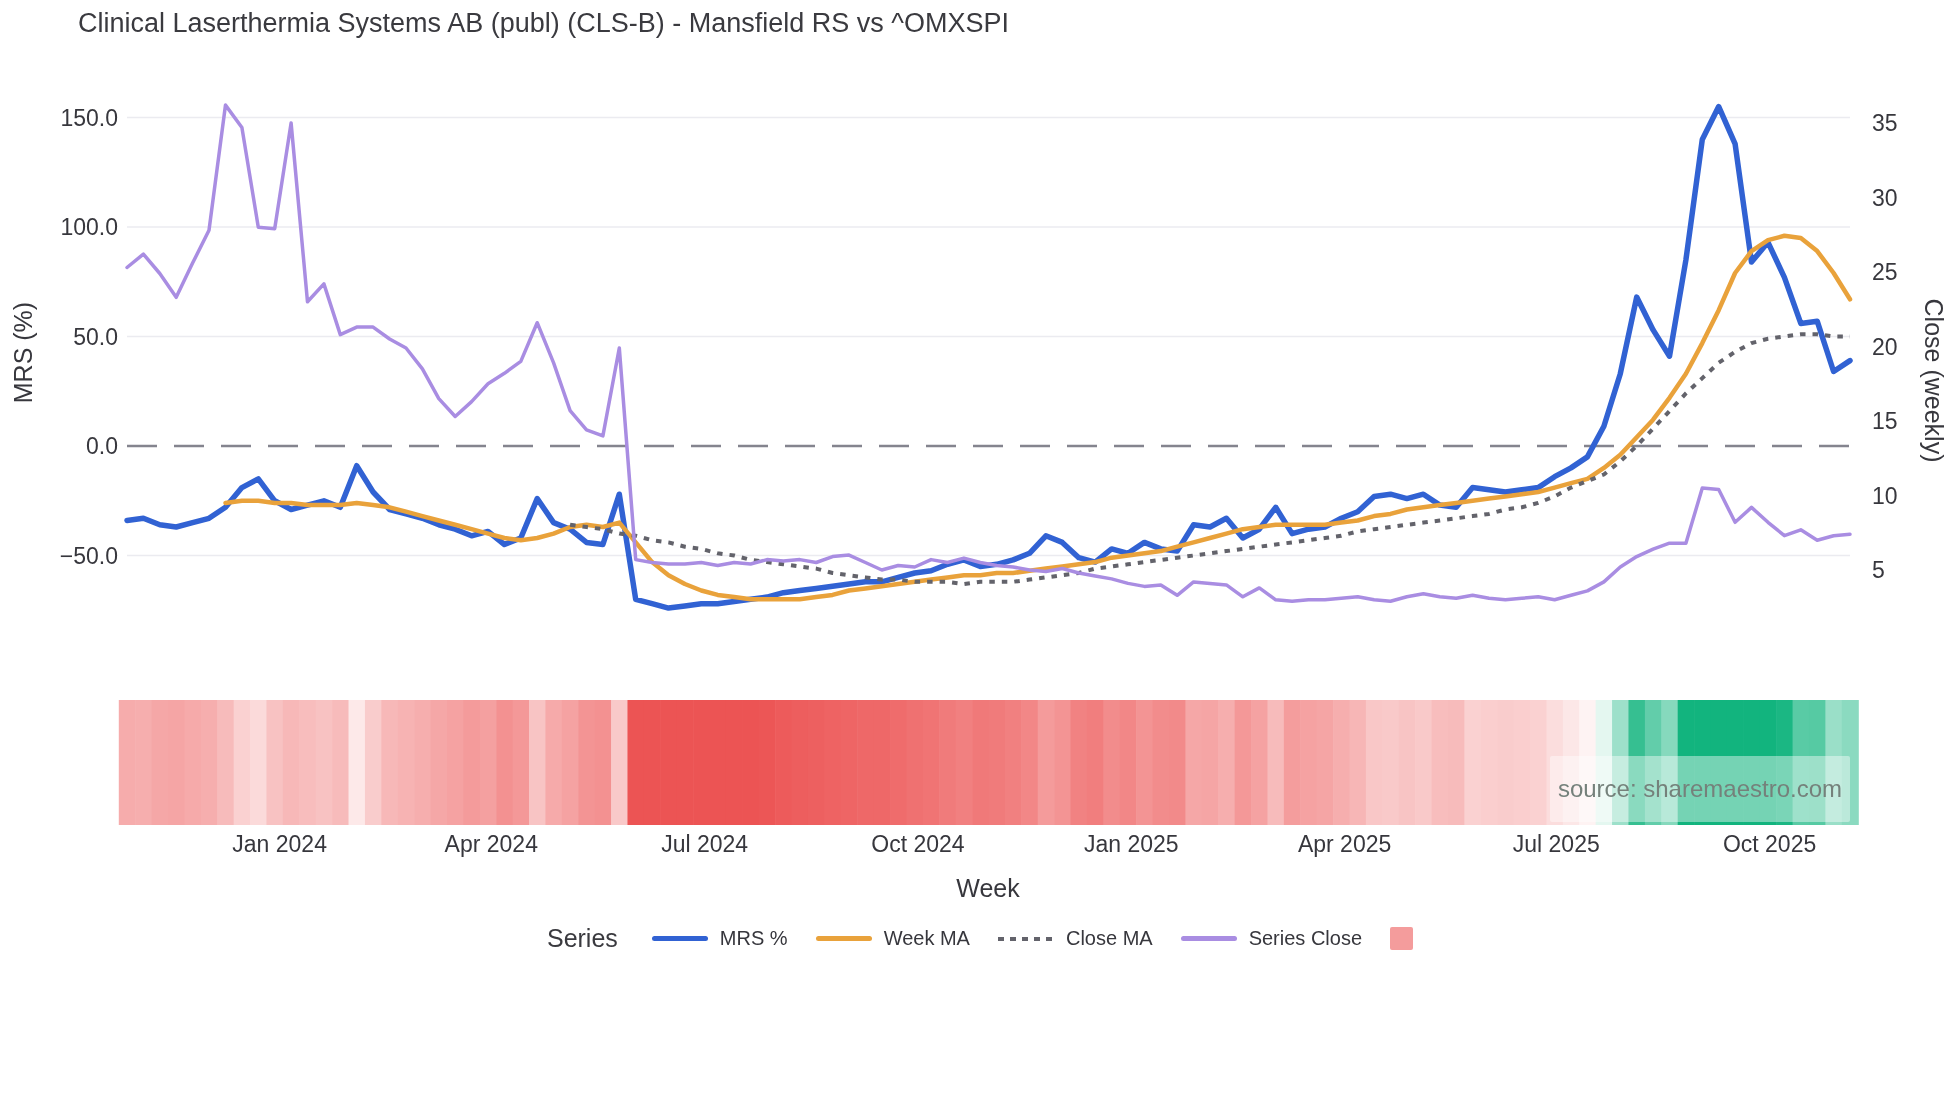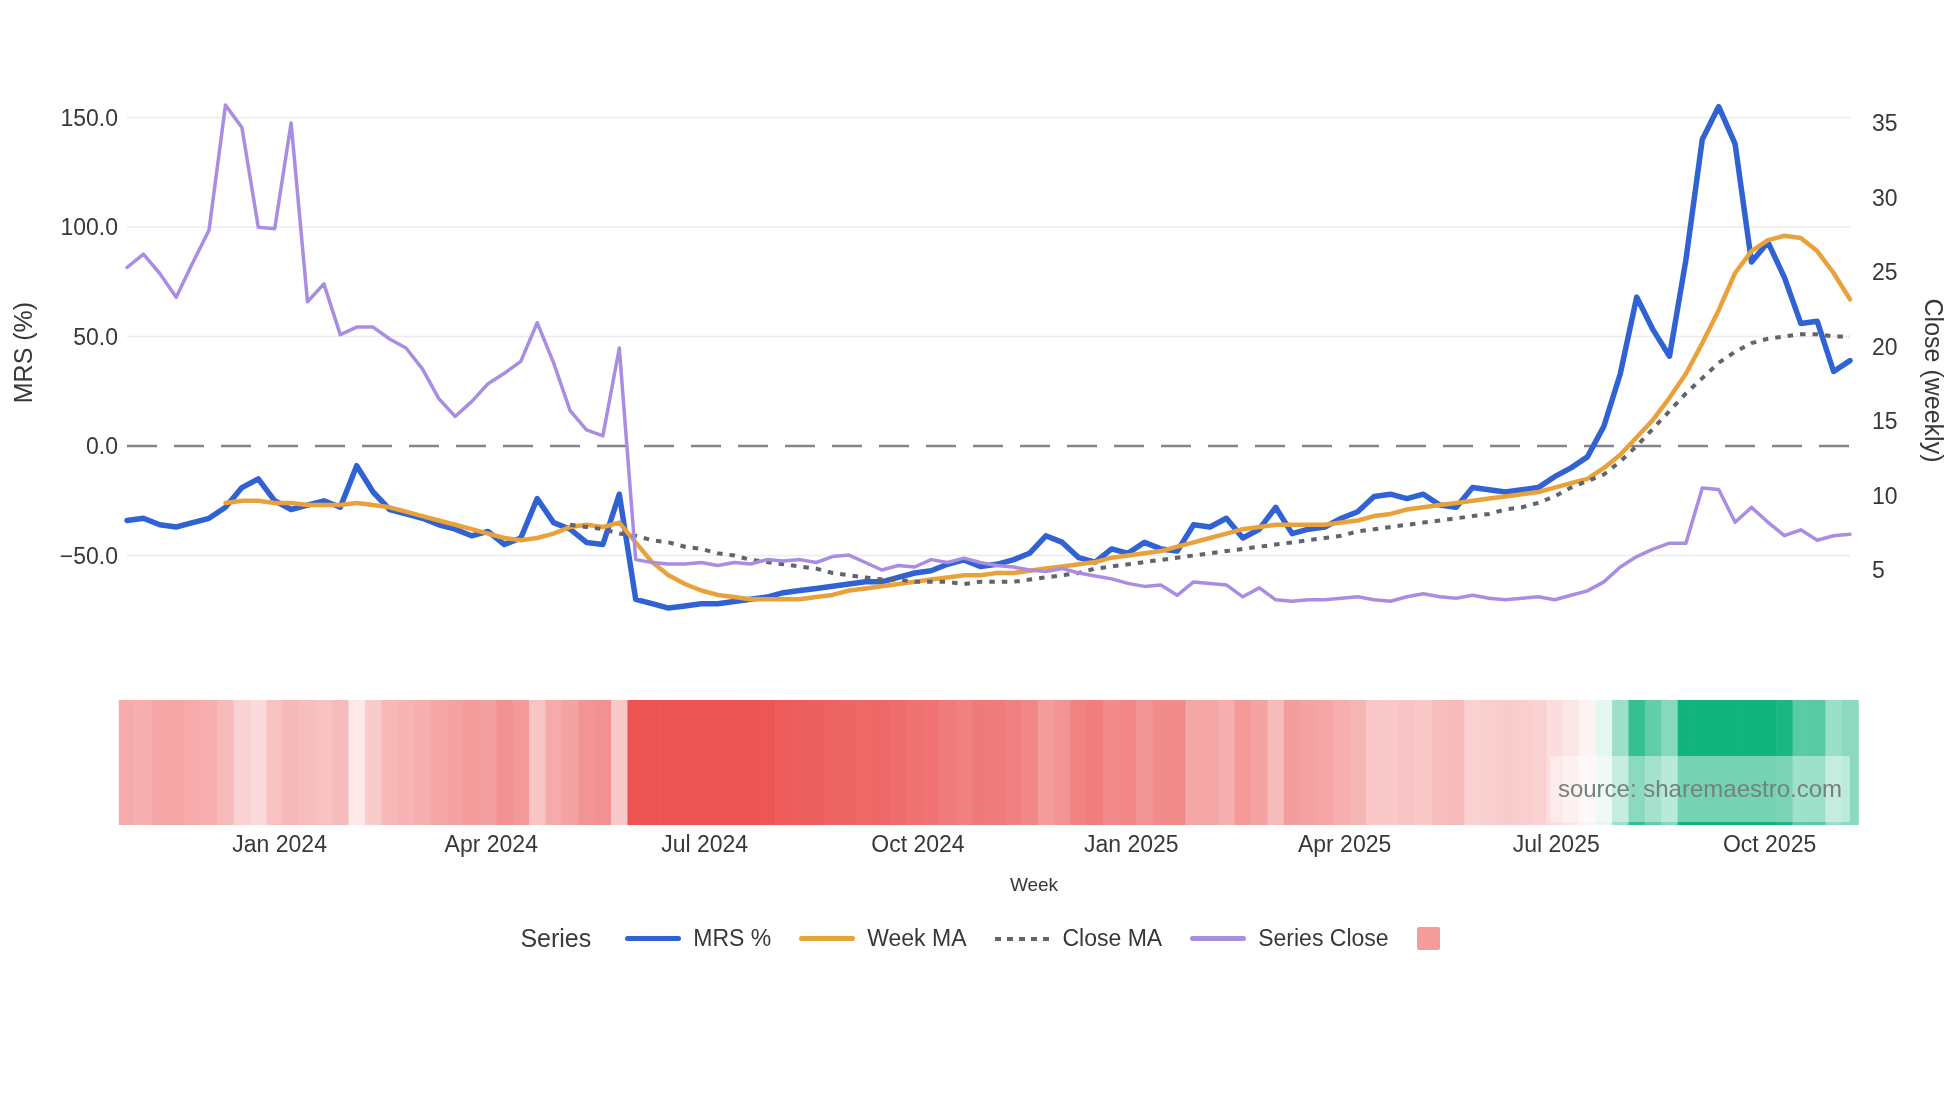--- a/index.html
+++ b/index.html
@@ -5,37 +5,38 @@
   html,body{margin:0;padding:0;background:#fff;}
   .stage{position:relative;width:1960px;height:1102px;background:#fff;overflow:hidden;
          font-family:"Liberation Sans",sans-serif;color:#37373d;}
   .chart-title{position:absolute;left:78px;top:8px;font-size:27px;color:#3a3a3f;white-space:nowrap;}
   svg.plot{position:absolute;left:0;top:0;}
   svg.plot text{font-family:"Liberation Sans",sans-serif;font-size:23px;fill:#37373d;}
   .ytitle-left{position:absolute;left:-62px;top:338px;width:170px;text-align:center;
                font-size:25px;transform:rotate(-90deg);}
   .ytitle-right{position:absolute;left:1838px;top:366px;width:190px;text-align:center;
                 font-size:25px;transform:rotate(90deg);}
-  .xtitle{position:absolute;left:934px;top:874px;width:200px;text-align:center;font-size:19px;}
+  .xtitle{position:absolute;left:888px;top:874px;width:200px;text-align:center;font-size:25px;}
   .source{position:absolute;top:756px;right:110px;font-size:24px;color:#75817b;
           background:rgba(255,255,255,0.42);padding:19px 8px;border-radius:2px;}
   .legend{position:absolute;top:924px;left:0;width:1960px;display:flex;
           justify-content:center;align-items:center;gap:28px;}
   .legend-title{font-size:25px;color:#3a3a3f;margin-right:6px;}
-  .legend-item{display:flex;align-items:center;gap:12px;font-size:23px;cursor:pointer;}
+  .legend-item{display:flex;align-items:center;gap:12px;font-size:20px;cursor:pointer;}
   .swatch-line{display:inline-block;width:56px;height:5px;border-radius:3px;}
   .swatch-dotted{display:inline-block;width:56px;height:4px;
       background:repeating-linear-gradient(90deg,#63636b 0 6px,transparent 6px 12px);}
   .swatch-square{display:inline-block;width:23px;height:23px;border-radius:2px;}
 </style>
 </head>
 <body>
 
 <div class="stage">
 
+  <div class="chart-title">Clinical Laserthermia Systems AB (publ) (CLS-B) - Mansfield RS vs ^OMXSPI</div>
 
   <svg class="plot" id="plot" width="1960" height="1102">
       <rect x="118.79523809523809" y="700" width="17.00952380952381" height="125" fill="rgb(246,172,172)"></rect>
       <rect x="135.2047619047619" y="700" width="17.00952380952381" height="125" fill="rgb(246,174,174)"></rect>
       <rect x="151.6142857142857" y="700" width="17.00952380952381" height="125" fill="rgb(245,167,167)"></rect>
       <rect x="168.02380952380952" y="700" width="17.00952380952381" height="125" fill="rgb(245,165,165)"></rect>
       <rect x="184.4333333333333" y="700" width="17.00952380952381" height="125" fill="rgb(246,170,170)"></rect>
       <rect x="200.84285714285713" y="700" width="17.00952380952381" height="125" fill="rgb(246,174,174)"></rect>
       <rect x="217.25238095238095" y="700" width="17.00952380952381" height="125" fill="rgb(247,187,187)"></rect>
       <rect x="233.66190476190476" y="700" width="17.00952380952381" height="125" fill="rgb(250,209,209)"></rect>

